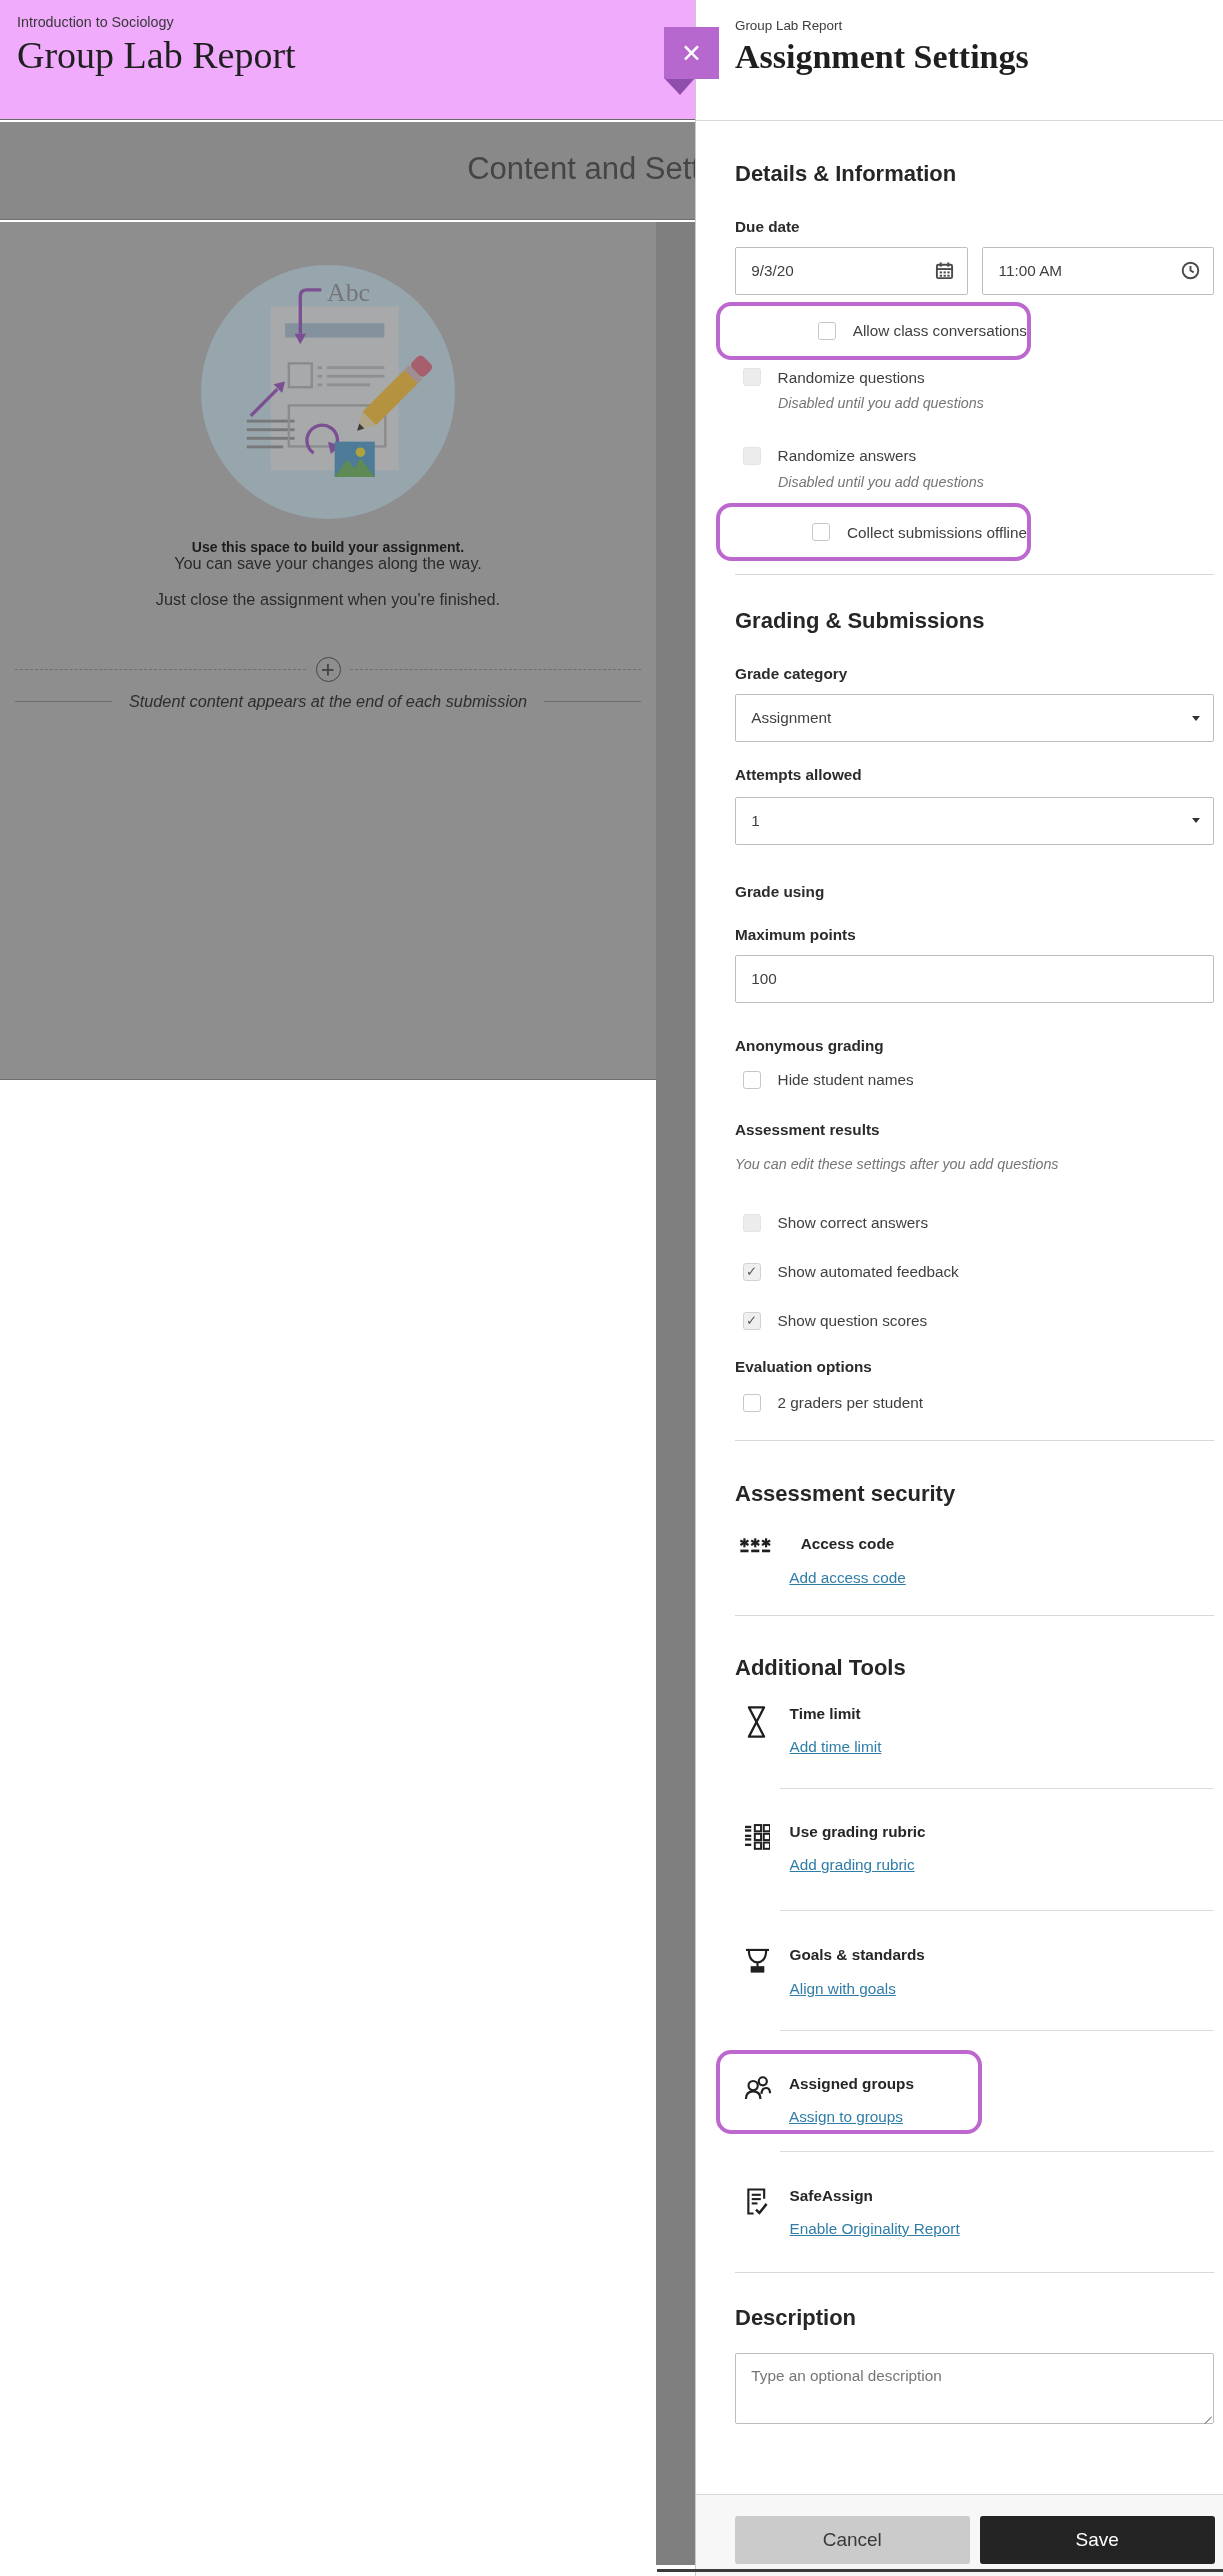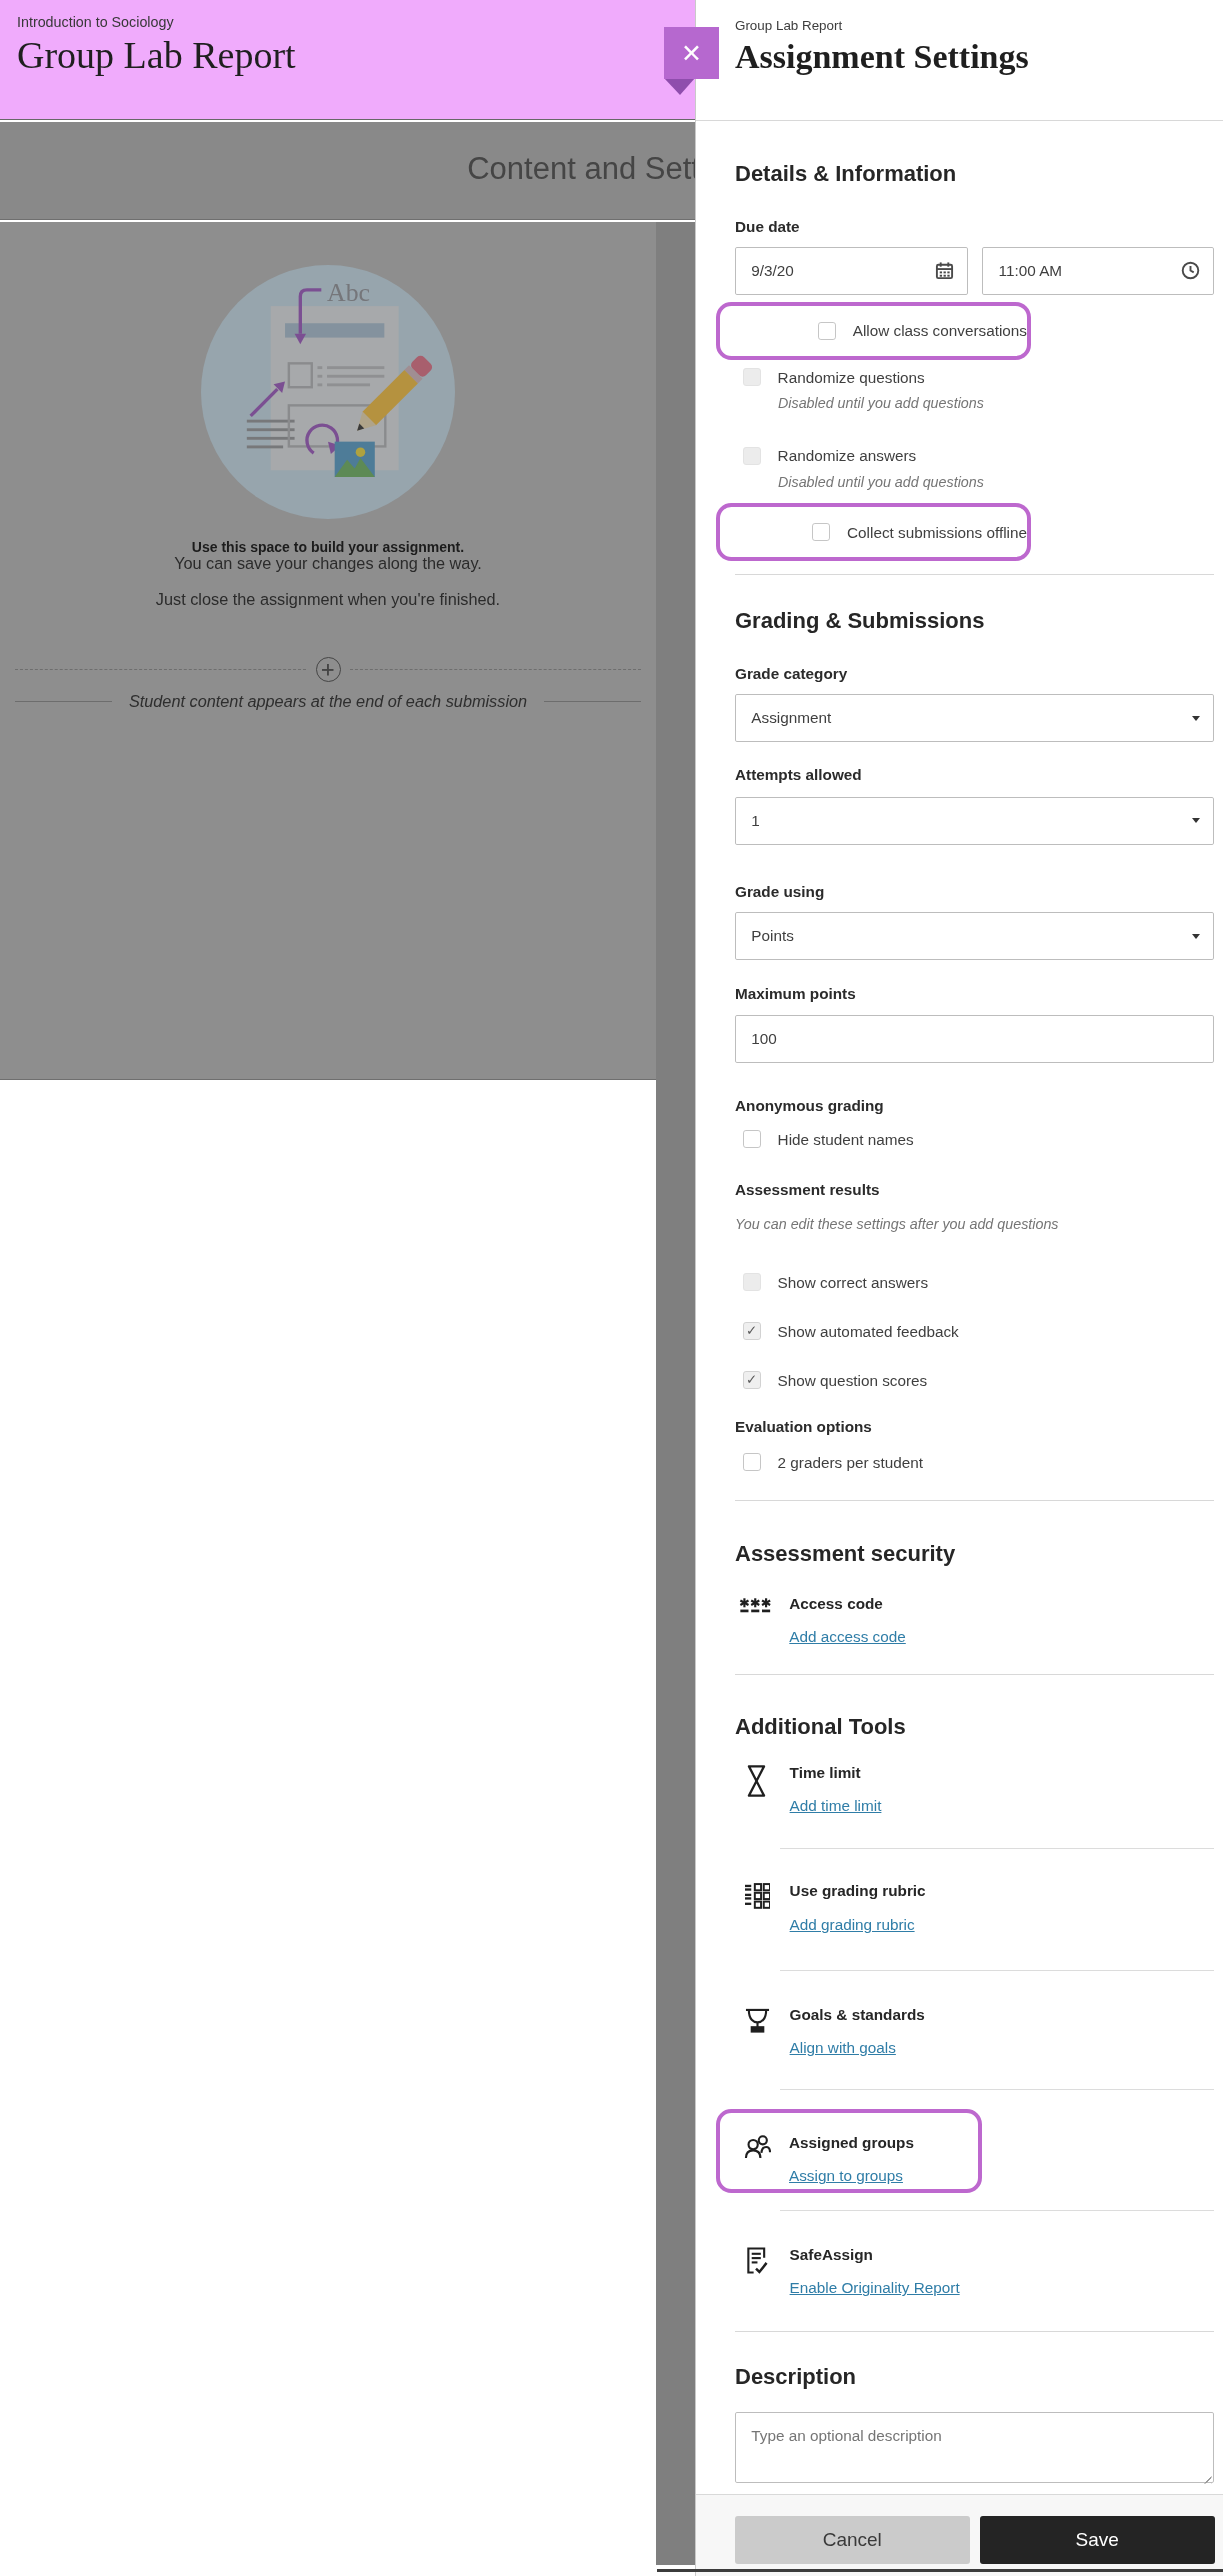--- a/index.html
+++ b/index.html
@@ -74,21 +74,21 @@
   .hl .row { margin-left:16px;justify-content:flex-end; }
   .hl-groups { border:4.8px solid var(--highlight,#bd68ce); border-radius:15.3px; width:266px; margin-left:-19px;
                height:84px; padding:20px 0 0 24px; }
   .hl-groups .tool { padding-left:0; }
 
   .link { font-size:15.3px; color:var(--link,#2f7da7); text-decoration:underline; cursor:pointer;
           display:inline-block; line-height:17px; }
   .tool { display:flex; gap:20px; padding-left:9.6px; }
   .tool-icon { width:25px; flex:none; padding-top:1px; color:#1f1f1f; }
   .tool-icon.wide { width:32.5px; }
-  .tool.sec { padding-left:3.8px; gap:18px; }
+  .tool.sec { padding-left:3.8px; gap:18px;text-align:center; }
   .tool-title { font-size:15.3px; font-weight:bold; color:#262626; line-height:19px; }
   .tool .link { margin-top:15.3px; }
 
   .ta-wrap { position:relative; }
   textarea.desc { width:100%; height:71px; border:1px solid #bdbdbd; border-radius:1.9px; resize:none;
                   padding:13.4px 15.3px; font-size:15.3px; font-family:"Liberation Sans",sans-serif; color:#3f3f3f; }
   textarea.desc::placeholder { color:#757575; }
   .grip { position:absolute; right:2.9px; bottom:3.8px; width:10.5px; height:10.5px;
           background:repeating-linear-gradient(315deg,#9a9a9a 0 1.4px,transparent 1.4px 4.8px);
           clip-path:polygon(100% 0,100% 100%,0 100%); }
@@ -253,24 +253,20 @@
         <span class="caret"></span>
       </div>
 
       <div class="lbl" style="margin-top:23px">Attempts allowed</div>
       <div class="field select" style="margin-top:12.4px">
         <span>1</span>
         <span class="caret"></span>
       </div>
 
       <div class="lbl" style="margin-top:37px">Grade using</div>
-      <div class="field select" style="margin-top:11.5px">
-        <span>Points</span>
-        <span class="caret"></span>
-      </div>
 
       <div class="lbl" style="margin-top:24px">Maximum points</div>
       <div class="field" style="margin-top:11.5px">
         <span>100</span>
       </div>
 
       <div class="lbl" style="margin-top:33px">Anonymous grading</div>
       <div class="row" style="margin-top:15.3px">
         <span class="cb unchecked"></span>
         <span class="row-label">Hide student names</span>

